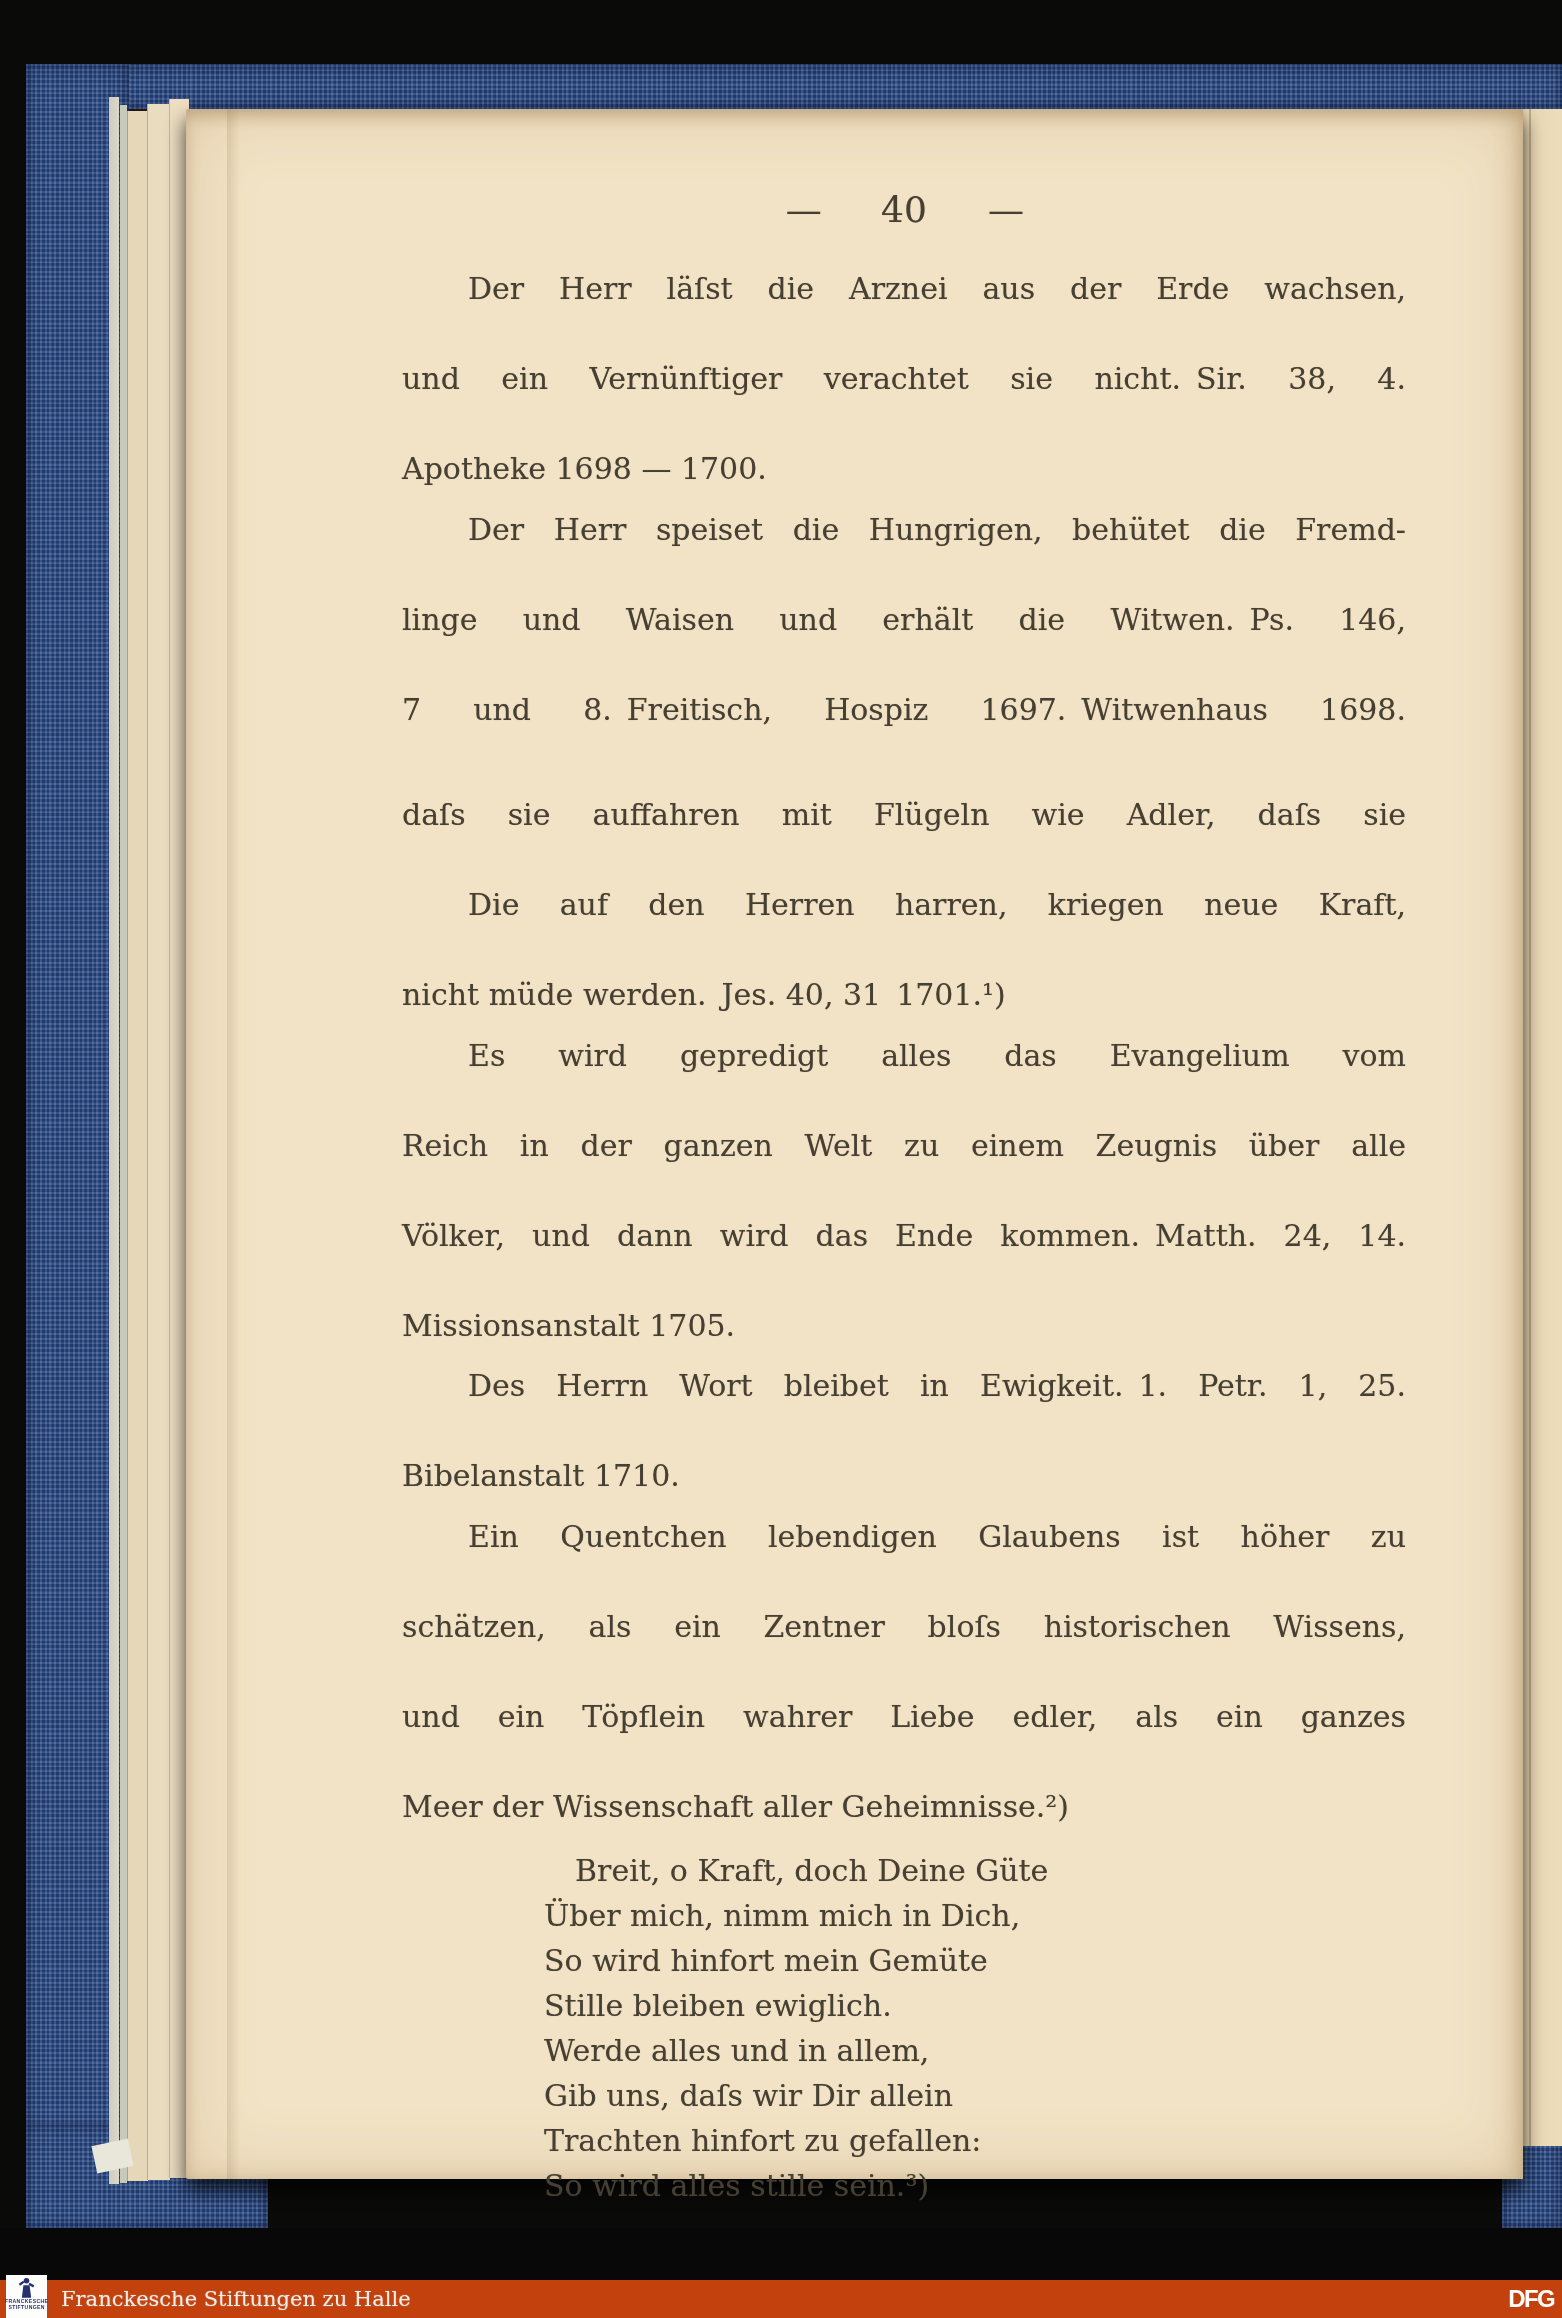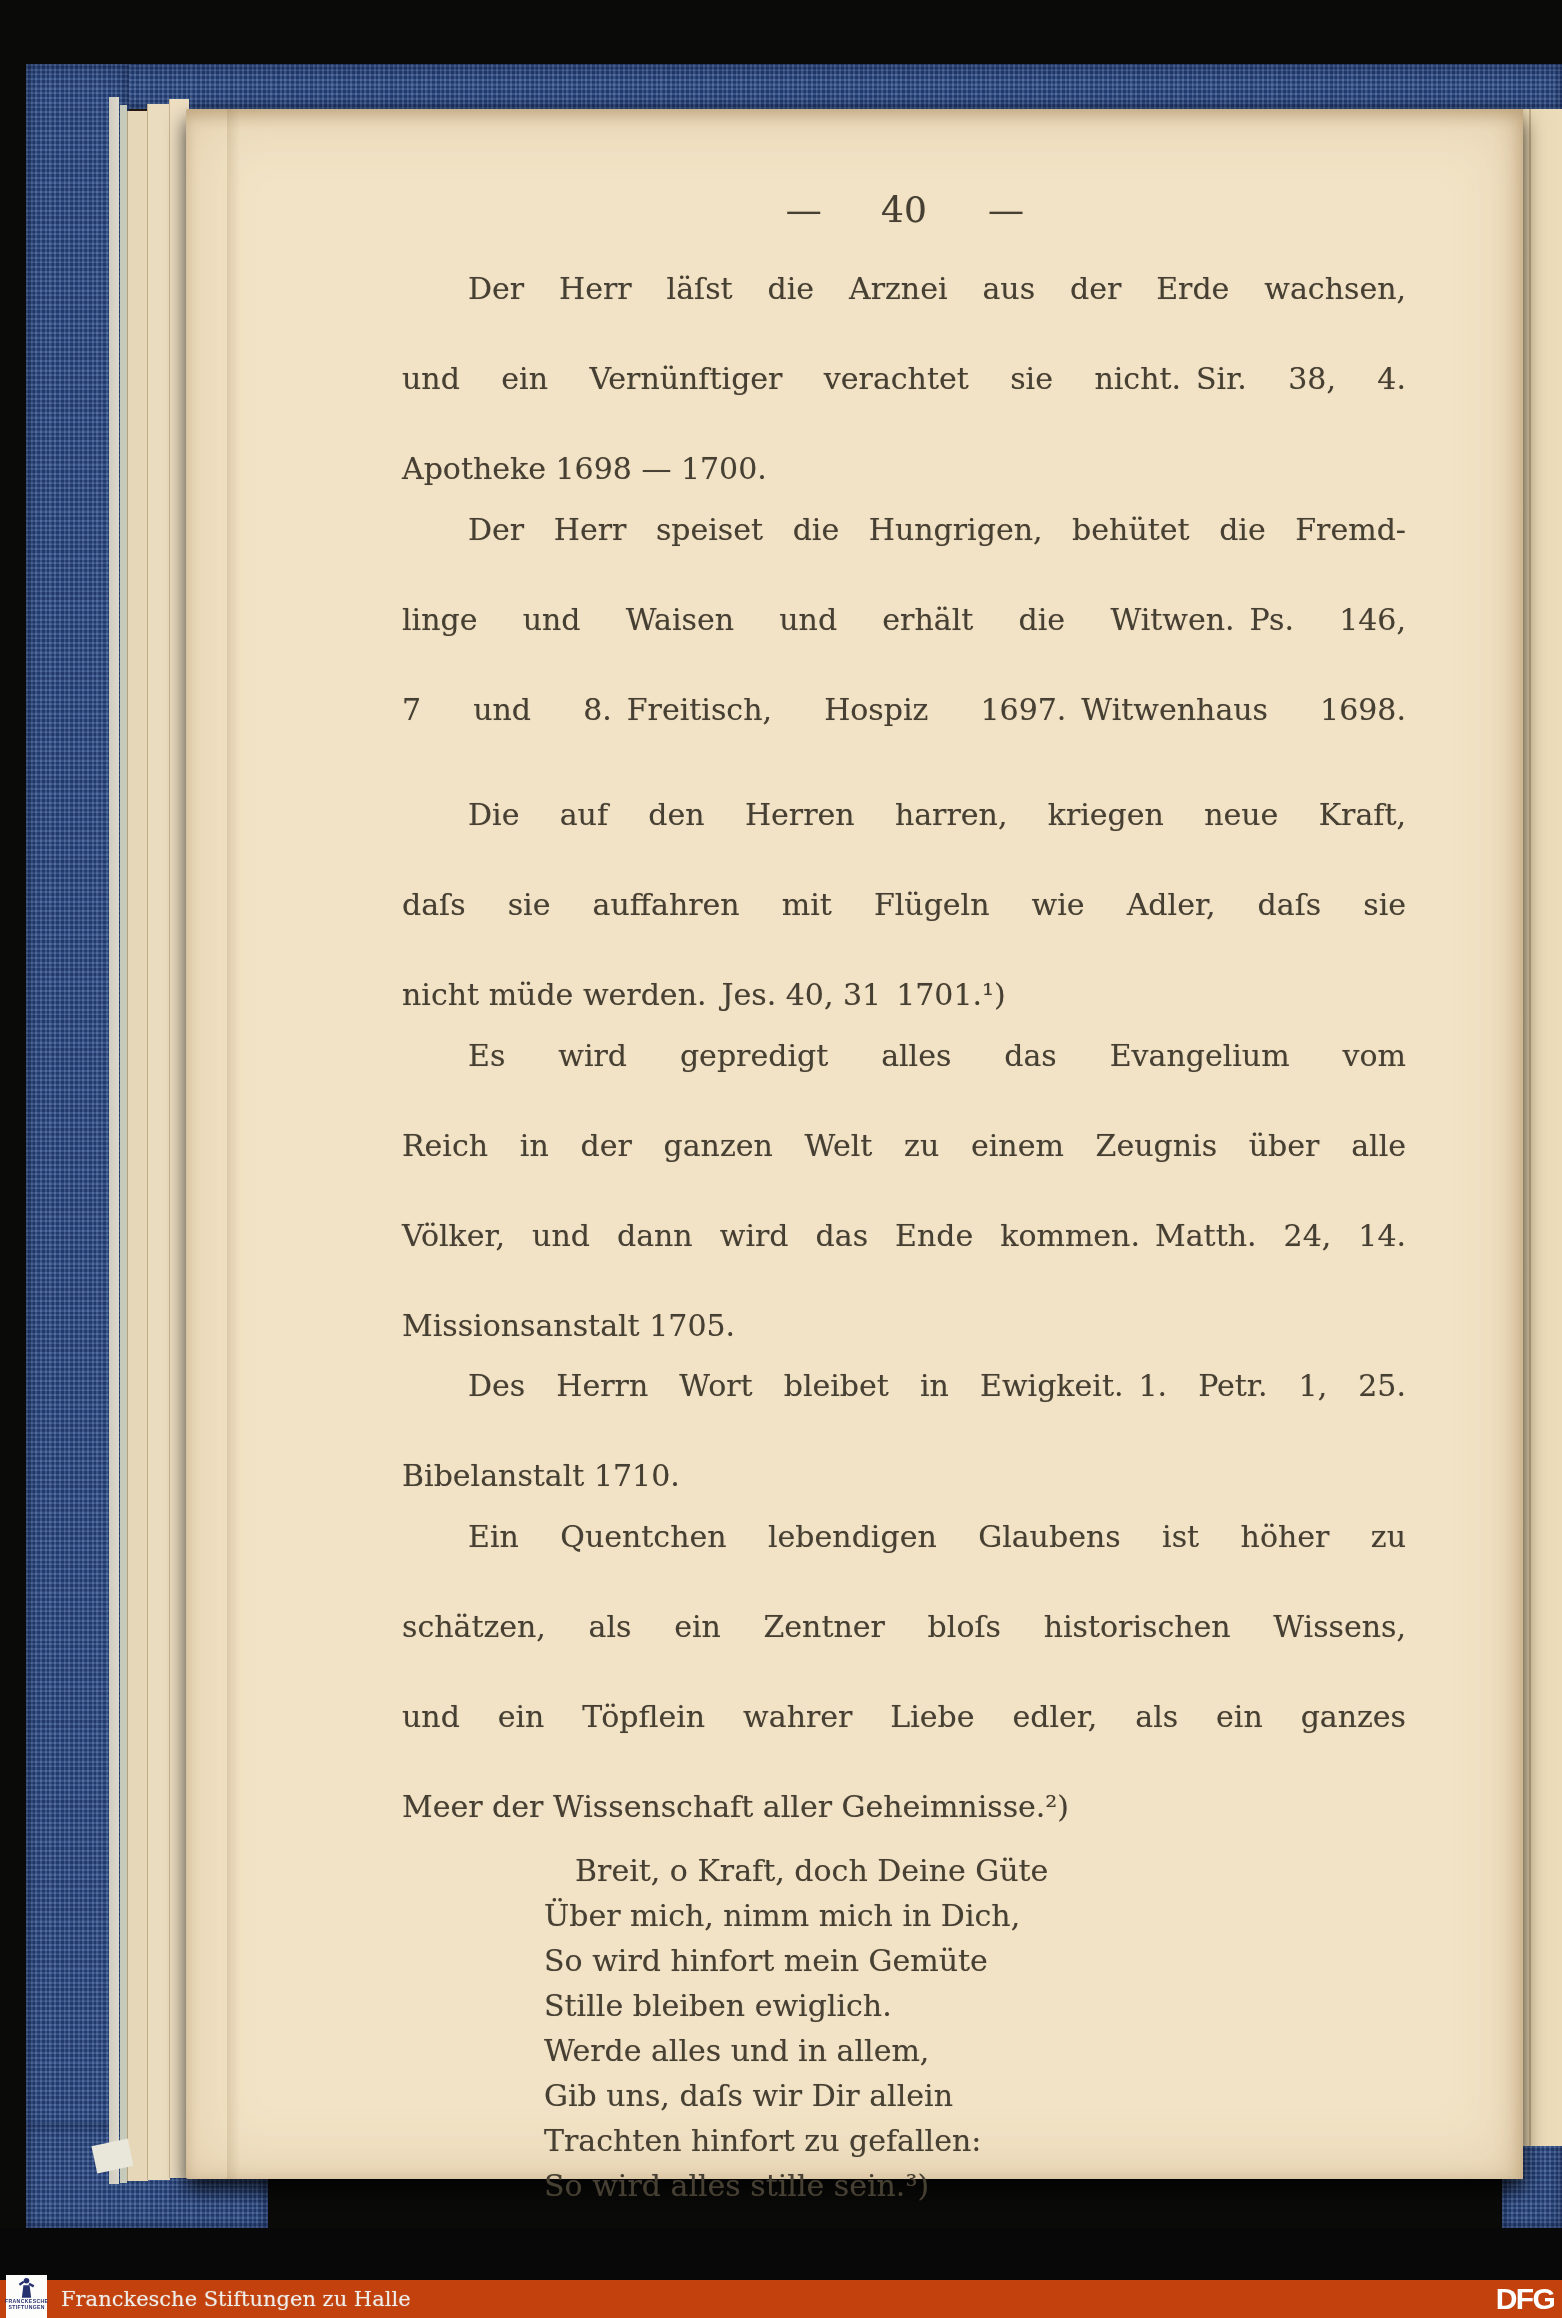--- a/index.html
+++ b/index.html
@@ -55,21 +55,21 @@
   .block.poem .line{text-align:left;}
   .block.poem .line.poem-first{text-indent:31px;}
 
   
   .black-strip{position:absolute;left:0;top:2228px;width:1562px;height:52px;background:#080808;}
   .footer-bar{position:absolute;left:0;top:2280px;width:1562px;height:39px;background:#c2410c;}
   .footer-title{position:absolute;left:61px;top:0;height:39px;line-height:39px;
     font-family:"DejaVu Serif","Liberation Serif",serif;font-size:21px;color:#efeeea;
     text-shadow:0 0 1.6px rgba(255,255,255,.35);}
   .dfg{position:absolute;right:7.8px;top:0;height:39px;line-height:37px;
-    font-family:"Liberation Sans","DejaVu Sans",sans-serif;font-weight:bold;font-size:30px;
+    font-family:"Liberation Sans","DejaVu Sans",sans-serif;font-weight:bold;font-size:24px;
     letter-spacing:-1.6px;color:#ffffff;}
   .logo-box{position:absolute;left:6.2px;top:-5.5px;width:41px;height:45px;background:#fdfdfb;
     display:flex;flex-direction:column;align-items:center;justify-content:flex-start;padding-top:1.6px;box-sizing:border-box;}
   .logo-box svg{display:block;}
   .logo-caption{font-family:"Liberation Sans","DejaVu Sans",sans-serif;font-size:5.1px;line-height:5.9px;
     color:#26316f;letter-spacing:0.4px;text-align:center;font-weight:bold;}
 </style>
 </head>
 <body>
 
@@ -105,22 +105,22 @@
             <div class="line j ind">Der Herr läſst die Arznei aus der Erde wachsen,</div>
             <div class="line j">und ein Vernünftiger verachtet sie nicht. Sir. 38, 4.</div>
             <div class="line">Apotheke 1698 — 1700.</div>
           </div>
           <div class="block paragraph">
             <div class="line j ind">Der Herr speiset die Hungrigen, behütet die Fremd-</div>
             <div class="line j">linge und Waisen und erhält die Witwen. Ps. 146,</div>
             <div class="line j">7 und 8. Freitisch, Hospiz 1697. Witwenhaus 1698.</div>
           </div>
           <div class="block paragraph">
+            <div class="line j">daſs sie auffahren mit Flügeln wie Adler, daſs sie</div>
             <div class="line j ind">Die auf den Herren harren, kriegen neue Kraft,</div>
-            <div class="line j">daſs sie auffahren mit Flügeln wie Adler, daſs sie</div>
             <div class="line">nicht müde werden. Jes. 40, 31 1701.¹)</div>
           </div>
           <div class="block paragraph">
             <div class="line j ind">Es wird gepredigt alles das Evangelium vom</div>
             <div class="line j">Reich in der ganzen Welt zu einem Zeugnis über alle</div>
             <div class="line j">Völker, und dann wird das Ende kommen. Matth. 24, 14.</div>
             <div class="line">Missionsanstalt 1705.</div>
           </div>
           <div class="block paragraph">
             <div class="line j ind">Des Herrn Wort bleibet in Ewigkeit. 1. Petr. 1, 25.</div>

